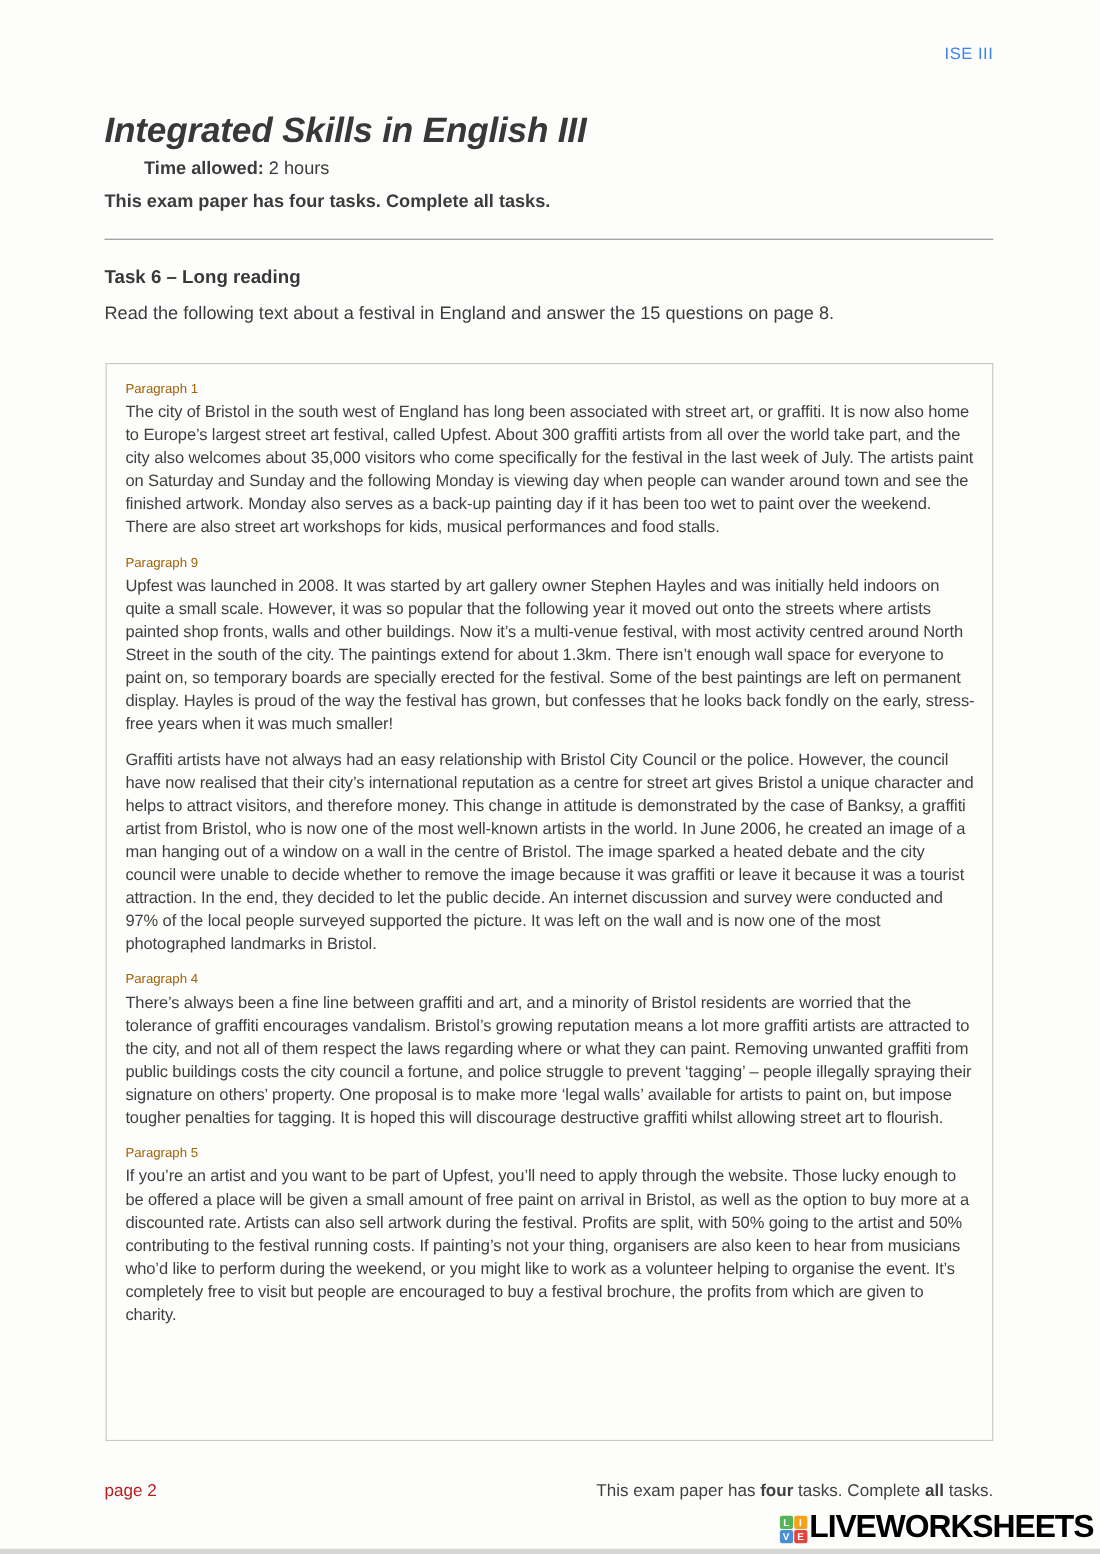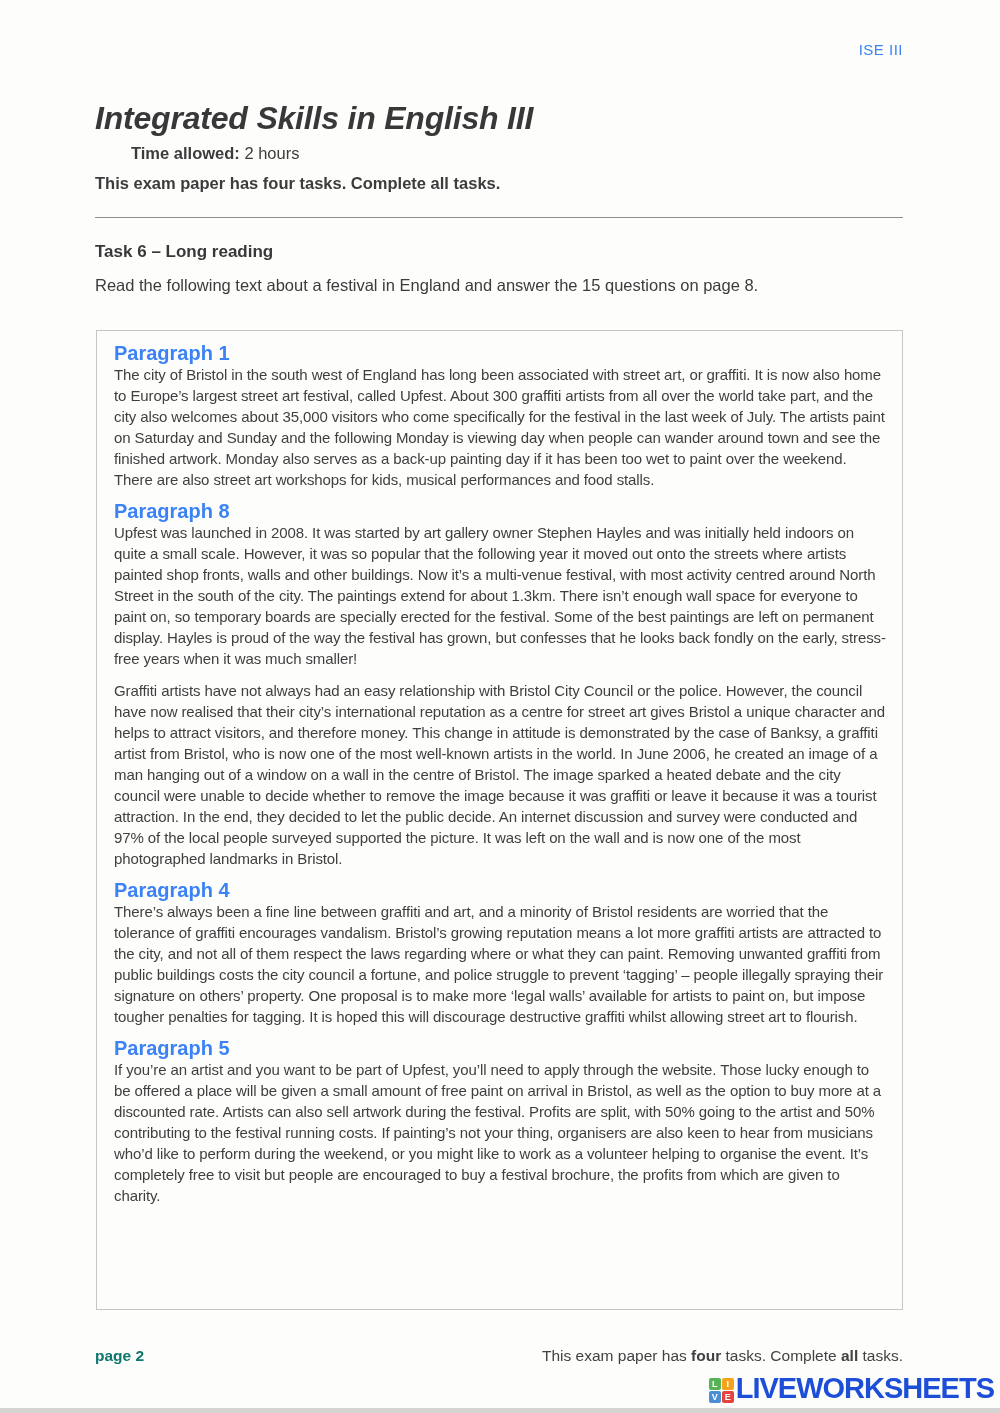--- a/index.html
+++ b/index.html
@@ -72,38 +72,37 @@
     top: 330px;
     left: 96px;
     width: 807px;
     min-height: 980px;
     border: 1px solid #c6c6c6;
     background: #fdfdfc;
     padding: 12px 16px 12px 17px;
   }
   .para + .para { margin-top: 11px; }
   .para-label {
-    font-size: 20px;
-    font-weight: 700;
+    font-size: 12px;
+    font-weight: 400;
     line-height: 21px;
-    color: #3b82f6;
+    color: #a16207;
   }
   .para-text {
     font-size: 15px;
     line-height: 21px;
     color: #3f3f3f;
     letter-spacing: -0.1px;
   }
   .footer-page {
     position: absolute;
     top: 1347px;
     left: 95px;
     font-size: 15.5px;
-    color: #0f766e;
-    font-weight: bold;
+    color: #b91c1c;
   }
   .footer-note {
     position: absolute;
     top: 1347px;
     right: 97px;
     font-size: 15.5px;
     color: #424242;
   }
   .logo {
     position: absolute;
@@ -161,21 +160,21 @@
 <h2 class="task-heading">Task 6 – Long reading</h2>
 
 <p class="task-intro">Read the following text about a festival in England and answer the 15 questions on page 8.</p>
 
 <div class="reading-box">
   <div class="para">
     <div class="para-label">Paragraph 1</div>
     <div class="para-text">The city of Bristol in the south west of England has long been associated with street art, or graffiti. It is now also home to Europe’s largest street art festival, called Upfest. About 300 graffiti artists from all over the world take part, and the city also welcomes about 35,000 visitors who come specifically for the festival in the last week of July. The artists paint on Saturday and Sunday and the following Monday is viewing day when people can wander around town and see the finished artwork. Monday also serves as a back-up painting day if it has been too wet to paint over the weekend. There are also street art workshops for kids, musical performances and food stalls.</div>
   </div>
   <div class="para">
-    <div class="para-label">Paragraph 8</div>
+    <div class="para-label">Paragraph 9</div>
     <div class="para-text">Upfest was launched in 2008. It was started by art gallery owner Stephen Hayles and was initially held indoors on quite a small scale. However, it was so popular that the following year it moved out onto the streets where artists painted shop fronts, walls and other buildings. Now it’s a multi-venue festival, with most activity centred around North Street in the south of the city. The paintings extend for about 1.3km. There isn’t enough wall space for everyone to paint on, so temporary boards are specially erected for the festival. Some of the best paintings are left on permanent display. Hayles is proud of the way the festival has grown, but confesses that he looks back fondly on the early, stress-free years when it was much smaller!</div>
   </div>
   <div class="para">
     <div class="para-text">Graffiti artists have not always had an easy relationship with Bristol City Council or the police. However, the council have now realised that their city’s international reputation as a centre for street art gives Bristol a unique character and helps to attract visitors, and therefore money. This change in attitude is demonstrated by the case of Banksy, a graffiti artist from Bristol, who is now one of the most well-known artists in the world. In June 2006, he created an image of a man hanging out of a window on a wall in the centre of Bristol. The image sparked a heated debate and the city council were unable to decide whether to remove the image because it was graffiti or leave it because it was a tourist attraction. In the end, they decided to let the public decide. An internet discussion and survey were conducted and 97% of the local people surveyed supported the picture. It was left on the wall and is now one of the most photographed landmarks in Bristol.</div>
   </div>
   <div class="para">
     <div class="para-label">Paragraph 4</div>
     <div class="para-text">There’s always been a fine line between graffiti and art, and a minority of Bristol residents are worried that the tolerance of graffiti encourages vandalism. Bristol’s growing reputation means a lot more graffiti artists are attracted to the city, and not all of them respect the laws regarding where or what they can paint. Removing unwanted graffiti from public buildings costs the city council a fortune, and police struggle to prevent ‘tagging’ – people illegally spraying their signature on others’ property. One proposal is to make more ‘legal walls’ available for artists to paint on, but impose tougher penalties for tagging. It is hoped this will discourage destructive graffiti whilst allowing street art to flourish.</div>
   </div>
   <div class="para">
@@ -188,16 +187,16 @@
 
 <div class="footer-note"><span>This exam paper has </span><span class="bold">four</span><span> tasks. Complete </span><span class="bold">all</span><span> tasks.</span></div>
 
 <div class="logo">
   <div class="logo-grid">
     <div class="logo-sq" style="background-color: rgb(86, 180, 86);">L</div>
     <div class="logo-sq" style="background-color: rgb(245, 163, 28);">I</div>
     <div class="logo-sq" style="background-color: rgb(74, 143, 211);">V</div>
     <div class="logo-sq" style="background-color: rgb(229, 67, 62);">E</div>
   </div>
-  <div class="logo-word" style="color: #1d4ed8;">LIVEWORKSHEETS</div>
+  <div class="logo-word" style="color: #000000;">LIVEWORKSHEETS</div>
 </div>
 
 <div class="bottom-strip"></div>
 
 </body></html>

